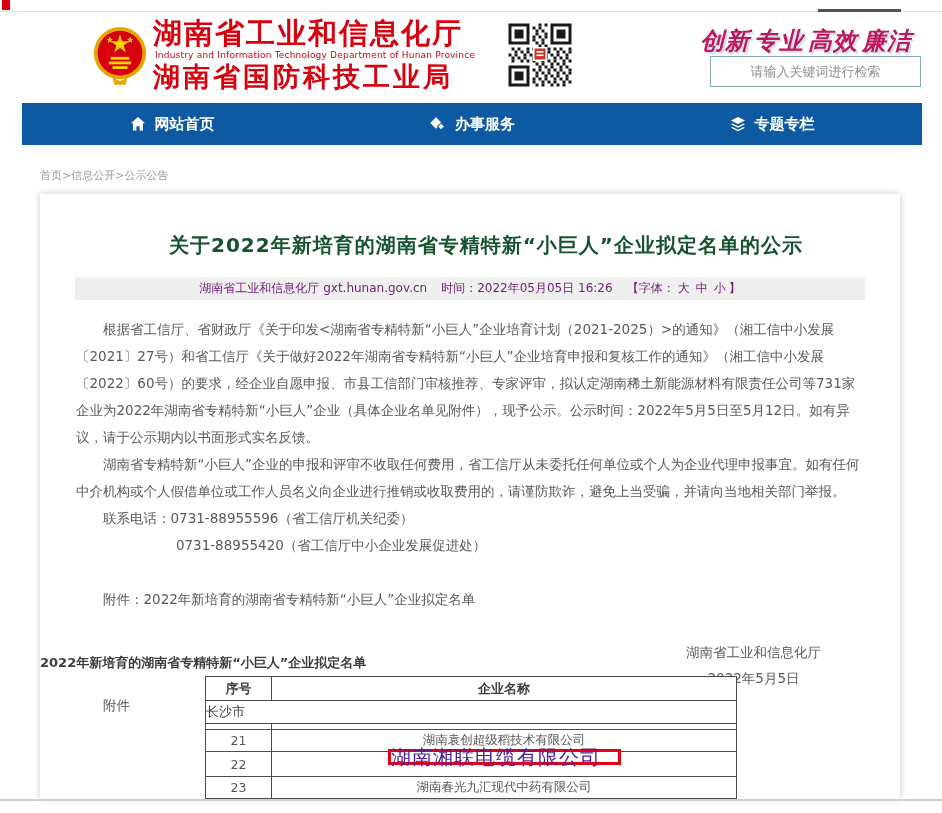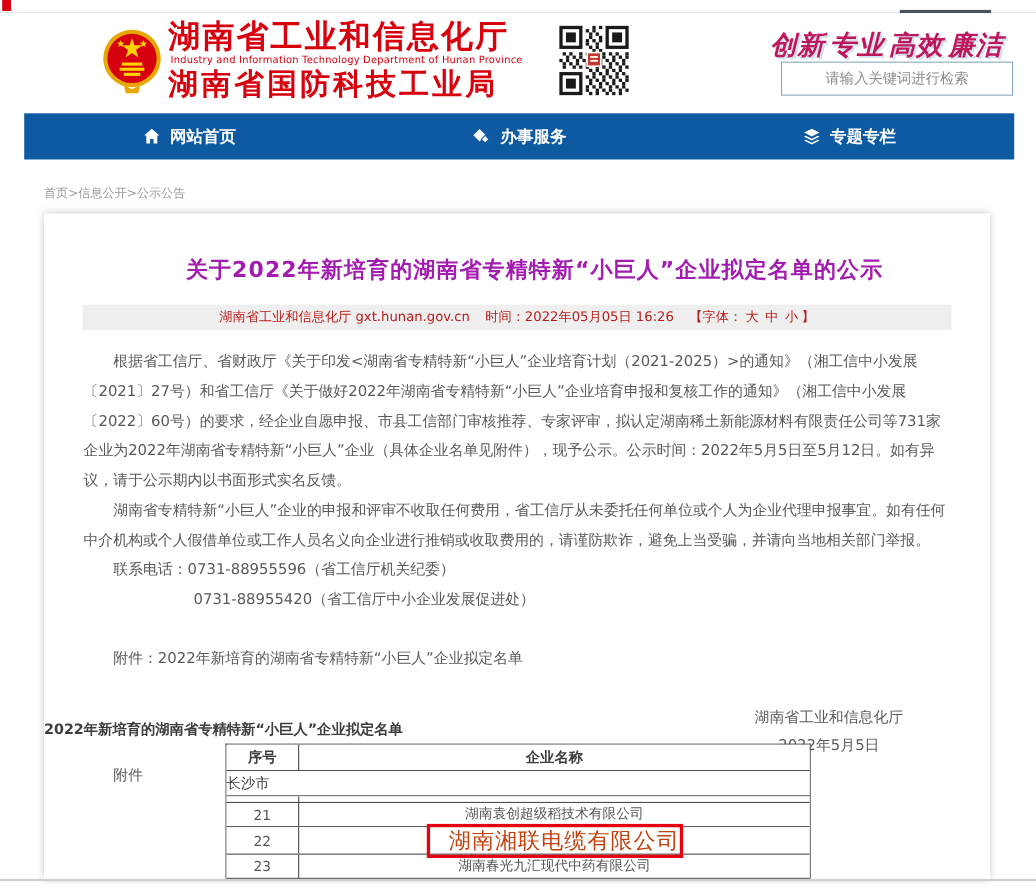--- a/index.html
+++ b/index.html
@@ -41,24 +41,24 @@
     color:#fff; font-size:15px; font-weight:bold; cursor:pointer; }
   .nav-item svg { display:block; }
 
   
   .breadcrumb { position:absolute; top:168px; left:40px; font-size:11px; color:#999; cursor:pointer;text-align:right; }
 
   
   .panel { position:absolute; top:194px; left:40px; width:860px; height:605px;
     background:#fff; box-shadow:0 0 7px rgba(0,0,0,0.22); overflow:hidden; }
 
-  .article-title { padding-top:38px; text-align:center; font-size:20px; font-weight:bold; color:#a21caf; letter-spacing:1px;margin-left:32px; }
+  .article-title { padding-top:38px; text-align:center; font-size:20px; font-weight:bold; color:#14532d; letter-spacing:1px;margin-left:32px; }
 
   .meta { margin:18px 35px 0; height:23px; background:#efefef; display:flex; align-items:center;
-    justify-content:center; font-size:12px; color:#b91c1c; white-space:pre; }
+    justify-content:center; font-size:12px; color:#701a75; white-space:pre; }
   .meta .sep { width:14px; }
   .meta .fs { cursor:pointer; margin:0 3px; }
 
   .body-text { margin:16px 36px 0; font-size:13.5px; color:#595959; line-height:27px; }
   .body-text p { text-indent:2em; }
   .contact2 { text-indent:0 !important; padding-left:7.4em; }
   .attach-line { margin-top:27px; }
   .signature { margin:26px 43px 0 0; text-align:right; }
   .signature-inner { display:inline-block; text-align:center; line-height:26px; }
   .attach-label { margin-top:0; }
@@ -69,23 +69,23 @@
   .tbl { margin-left:165px; width:532px; border:1px solid #4c4c4c; border-bottom:none; }
   .tr { display:flex; align-items:center; border-bottom:1px solid #4c4c4c; background:#fff; }
   .td-no { width:66px; align-self:stretch; border-right:1px solid #4c4c4c;
     display:flex; align-items:center; justify-content:center; }
   .td-name { flex:1; text-align:center; }
   .tr-head { height:24px; font-size:13px; font-weight:bold; color:#3d3d3d; }
   .tr-group { height:23px; font-size:13px; color:#3d3d3d; }
   .tr-gap { height:6px; }
   .tr-data { height:22px; font-size:12.5px; color:#555; }
   .tr-hl { height:25px; position:relative; font-size:12.5px; color:#555; }
-  .hl-box { position:absolute; left:182px; top:-3px; width:233px; height:31px;
-    border:3px solid #e60012; display:flex; align-items:center; justify-content:flex-end;
-    font-size:20px; color:#c2410c; letter-spacing:1px; background:transparent; z-index:2; }
+  .hl-box { position:absolute; left:182px; top:-3px; width:233px; height:16px;
+    border:3px solid #e60012; display:flex; align-items:center; justify-content:flex-start;
+    font-size:20px; color:#4c1d95; letter-spacing:1px; background:transparent; z-index:2; }
 
   .bottom-line { position:absolute; top:799px; left:0; width:942px; height:2px; background:#cfcfcf; }
 </style>
 </head>
 <body>
 
 <div class="corner-mark"></div>
 <div class="top-line"></div>
 <div class="top-line-dark"></div>
 

